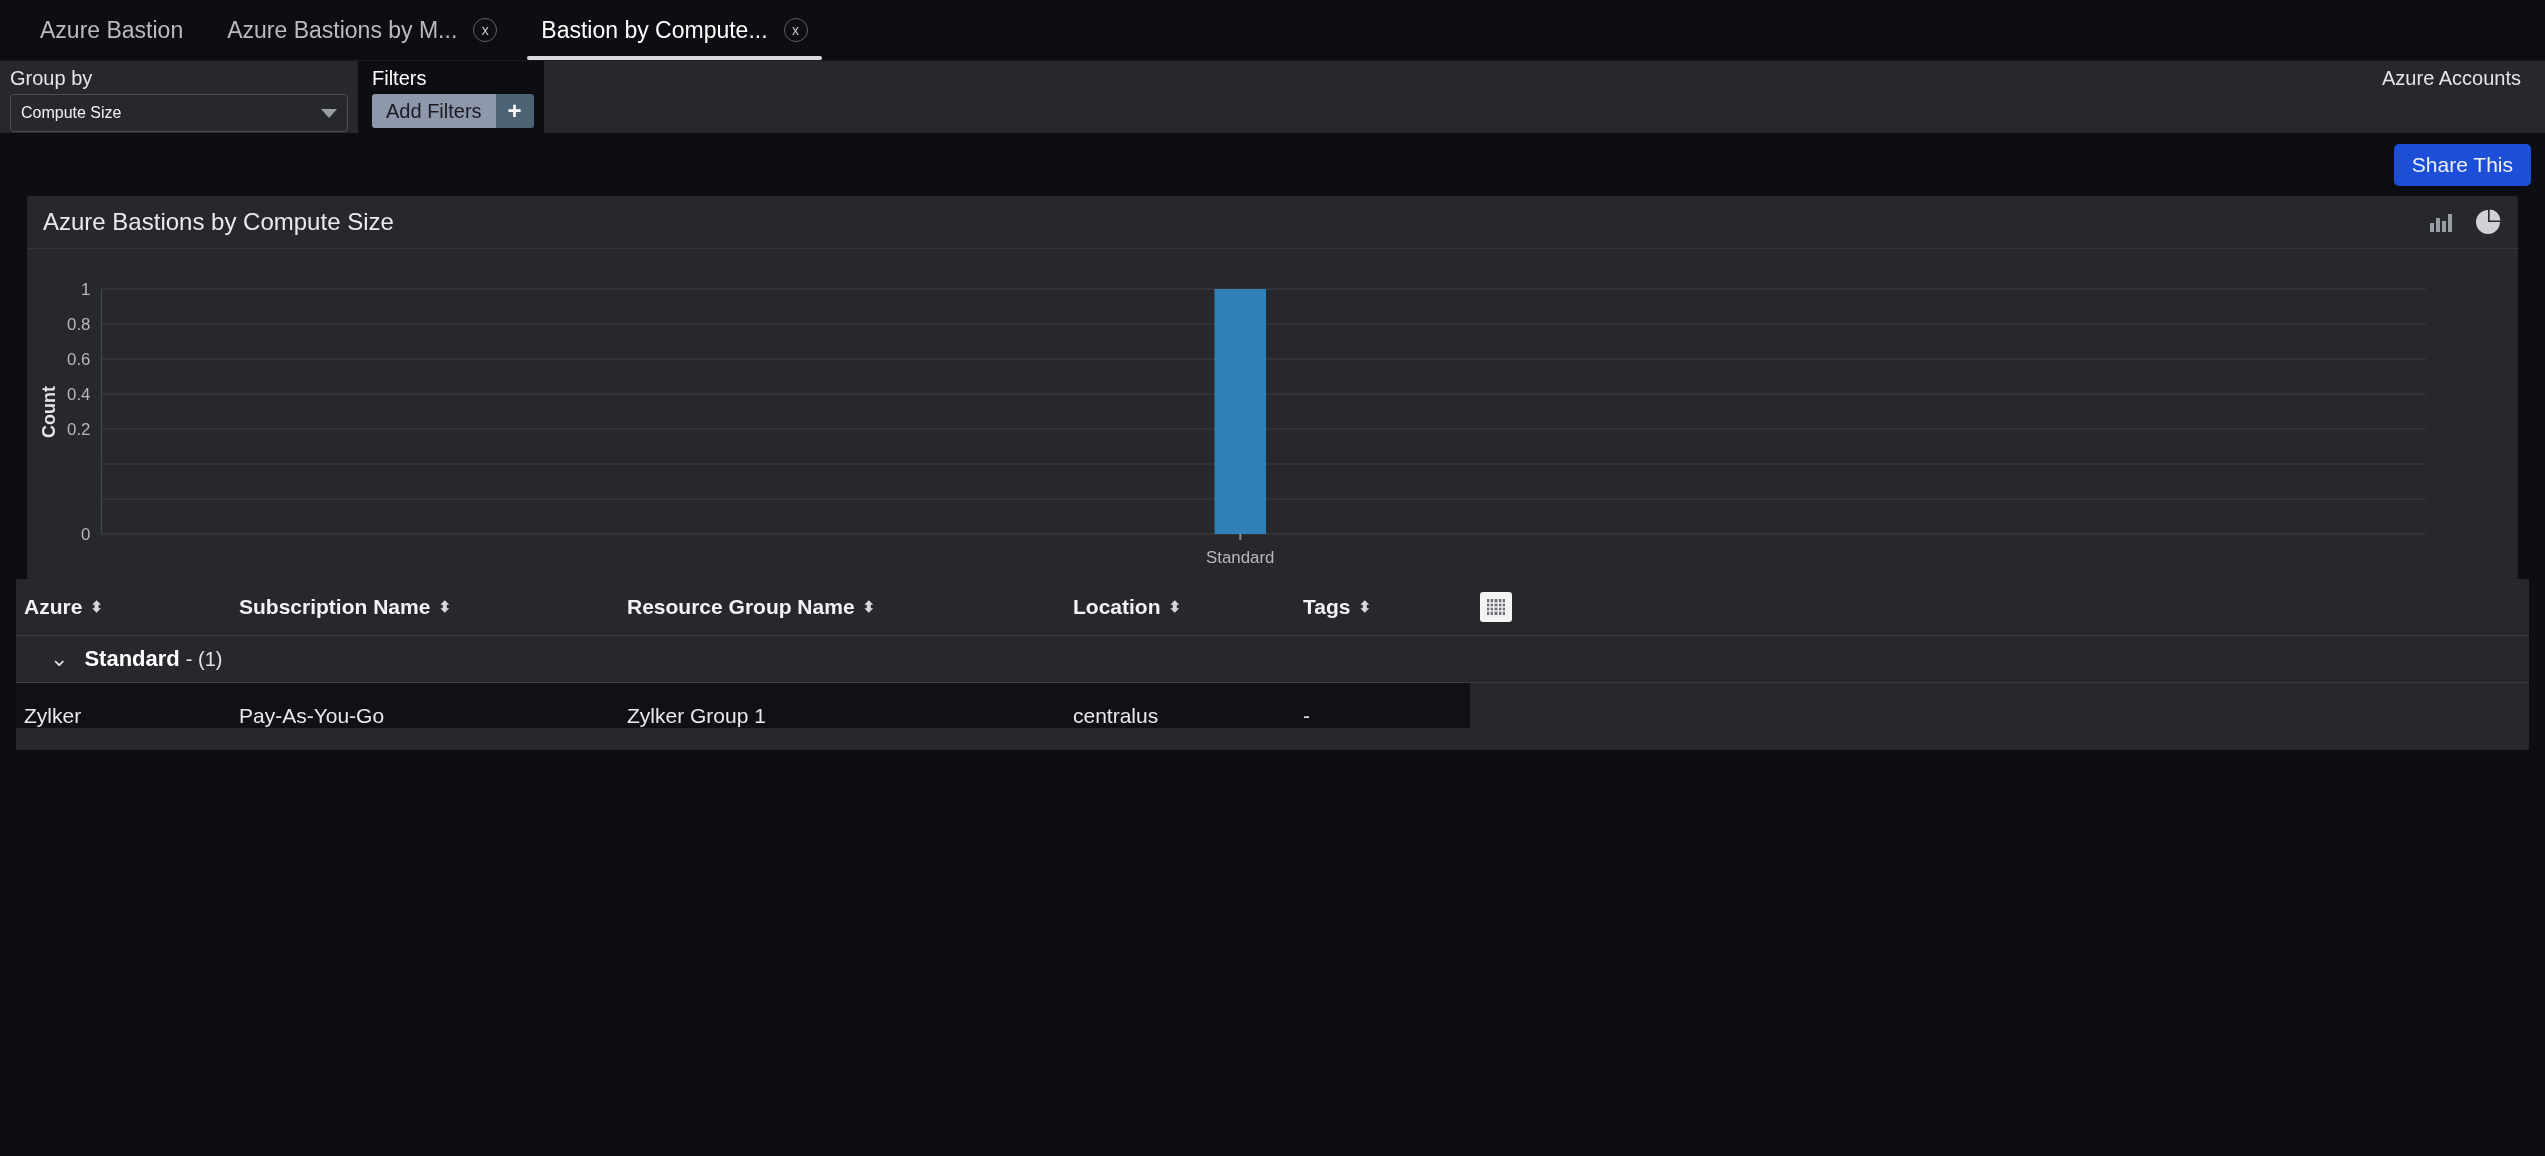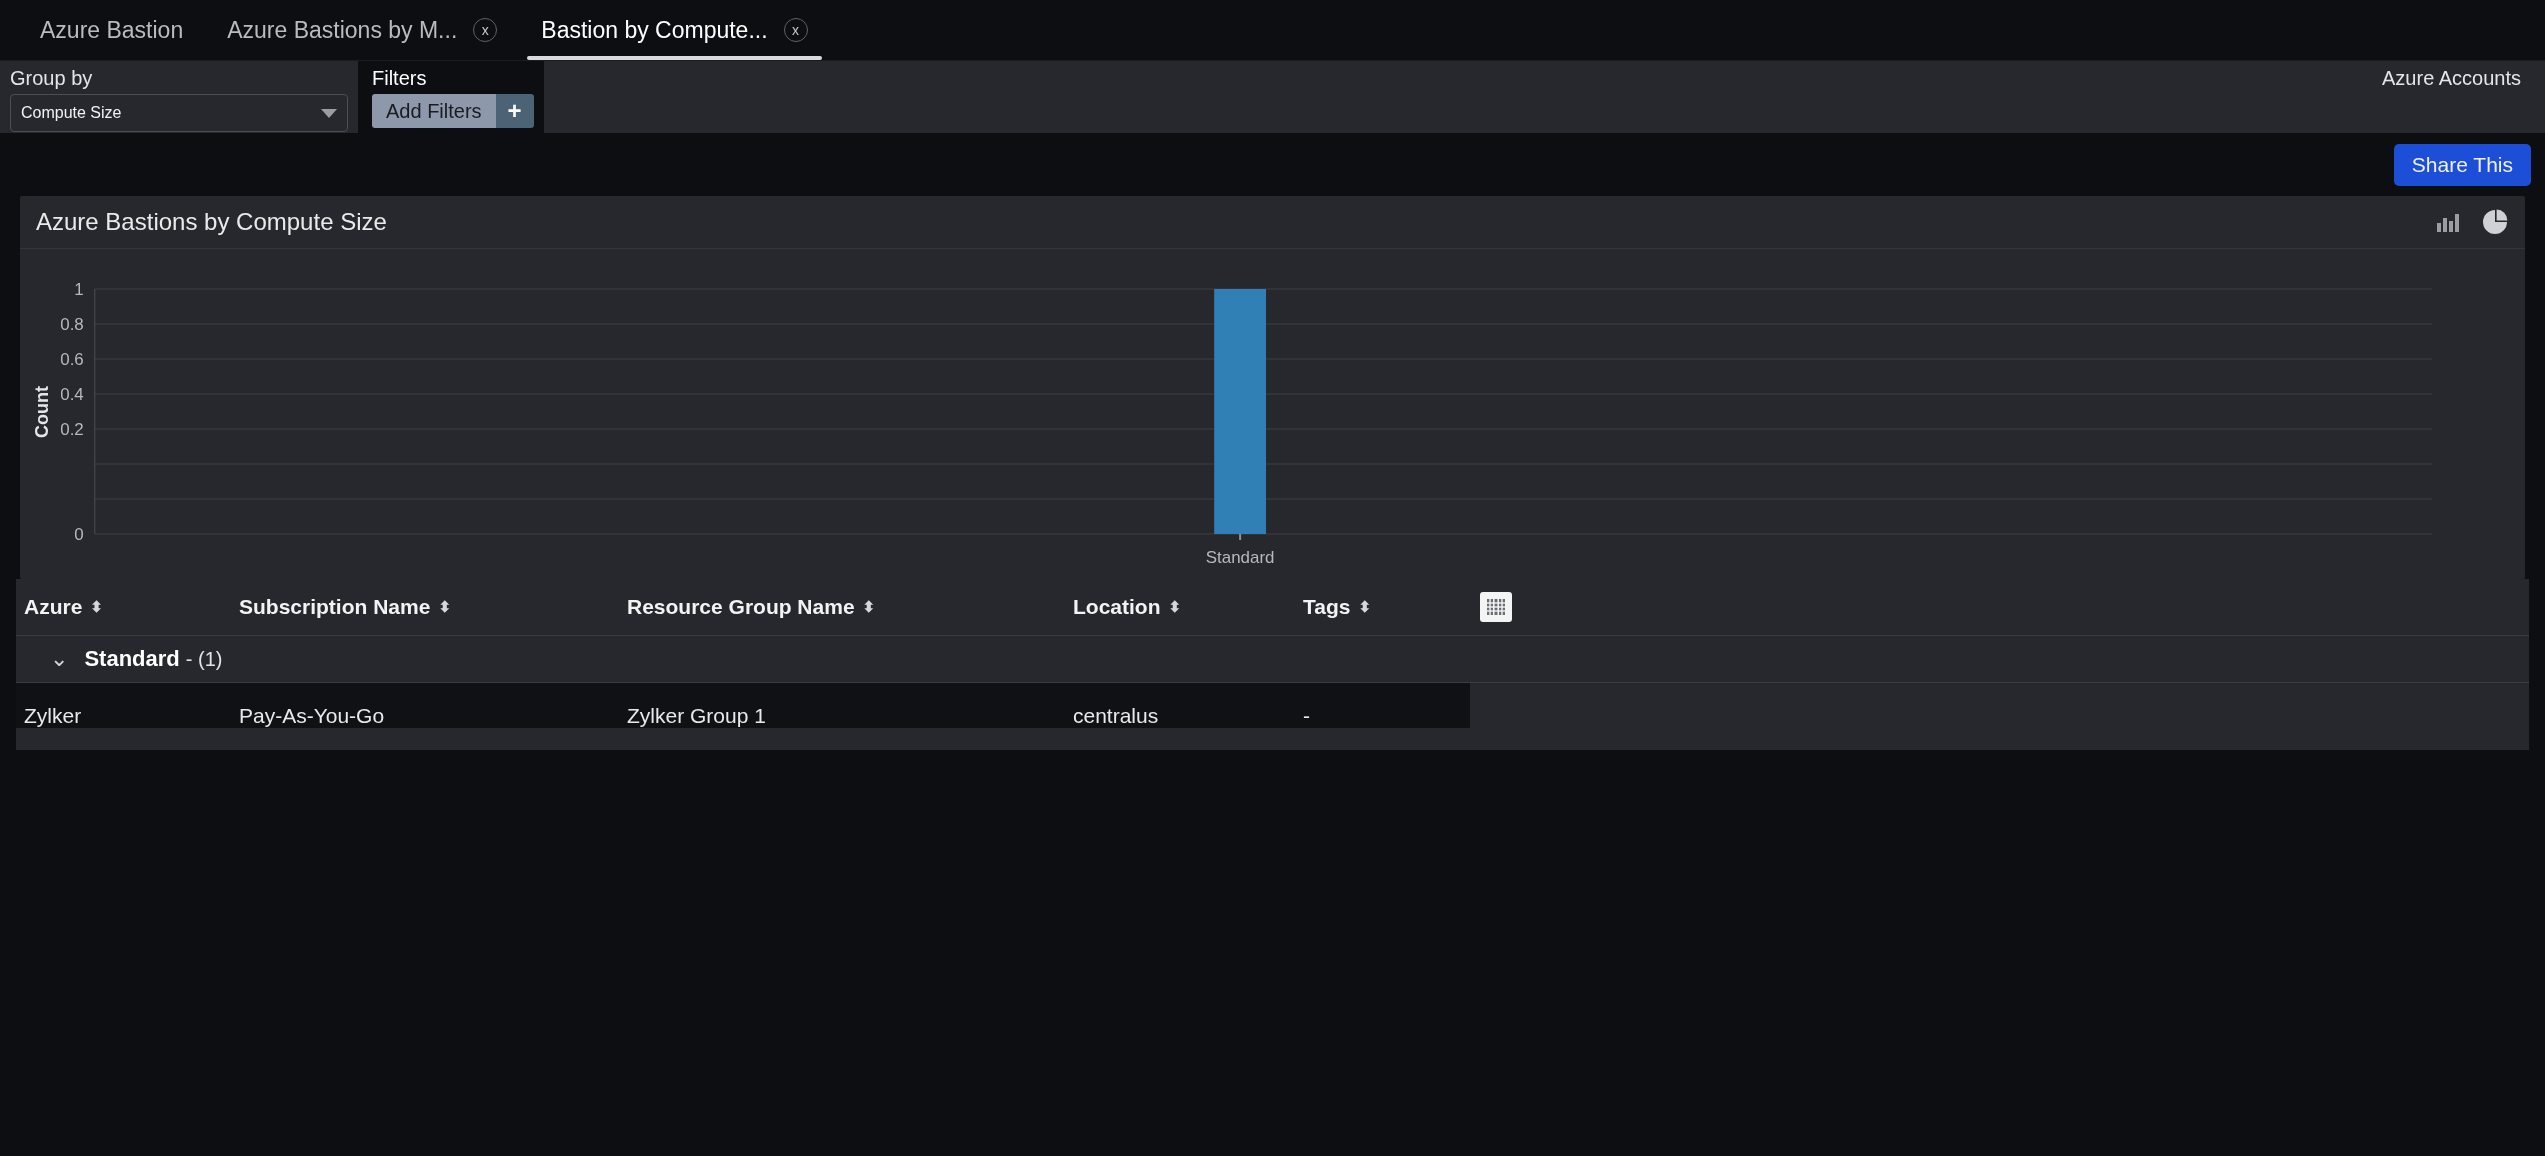--- a/index.html
+++ b/index.html
@@ -135,21 +135,21 @@
     font-size: 21px;
     border: none;
     border-radius: 5px;
     padding: 9px 18px;
     cursor: pointer;
     font-family: "Liberation Sans", sans-serif;
   }
 
   
   .panel {
-    margin: 0 20px;
+    margin: 0 27px;
     background: #26282d;
     border-radius: 2px;
   }
   .panel-head {
     height: 53px;
     display: flex; align-items: center;
     padding: 0 16px 0 16px;
     border-bottom: 1px solid #33363c;
   }
   .panel-title {

